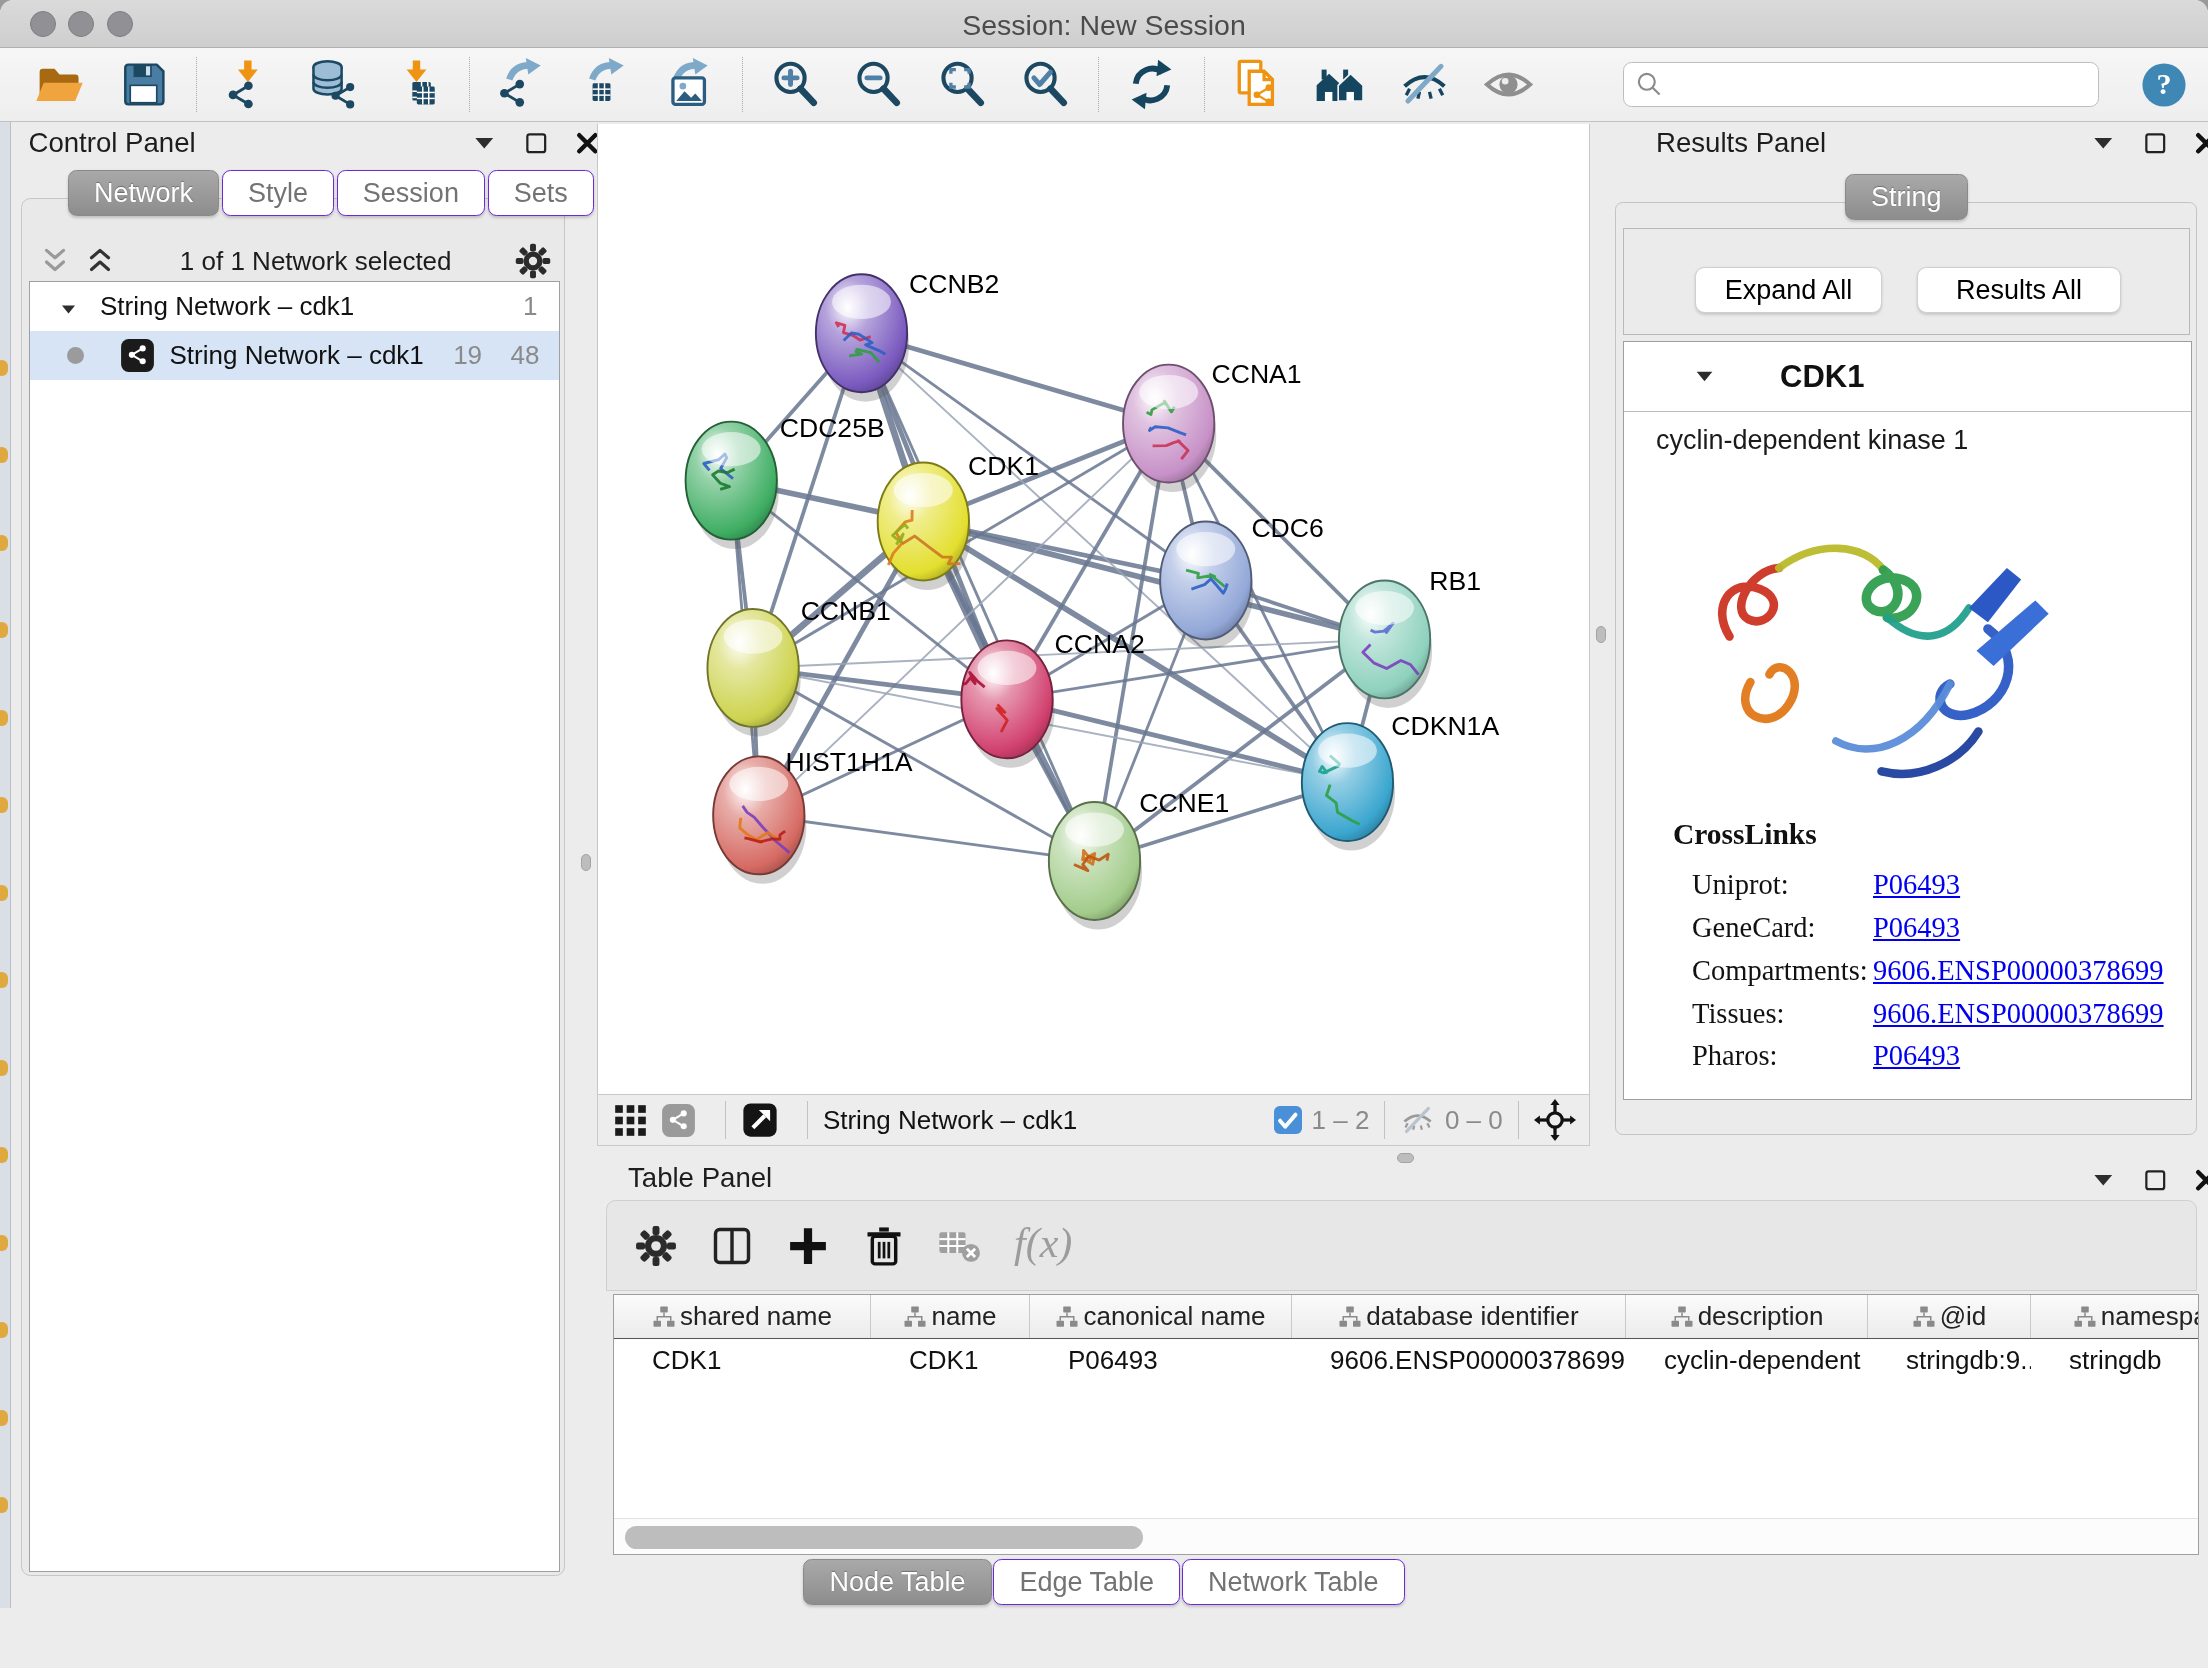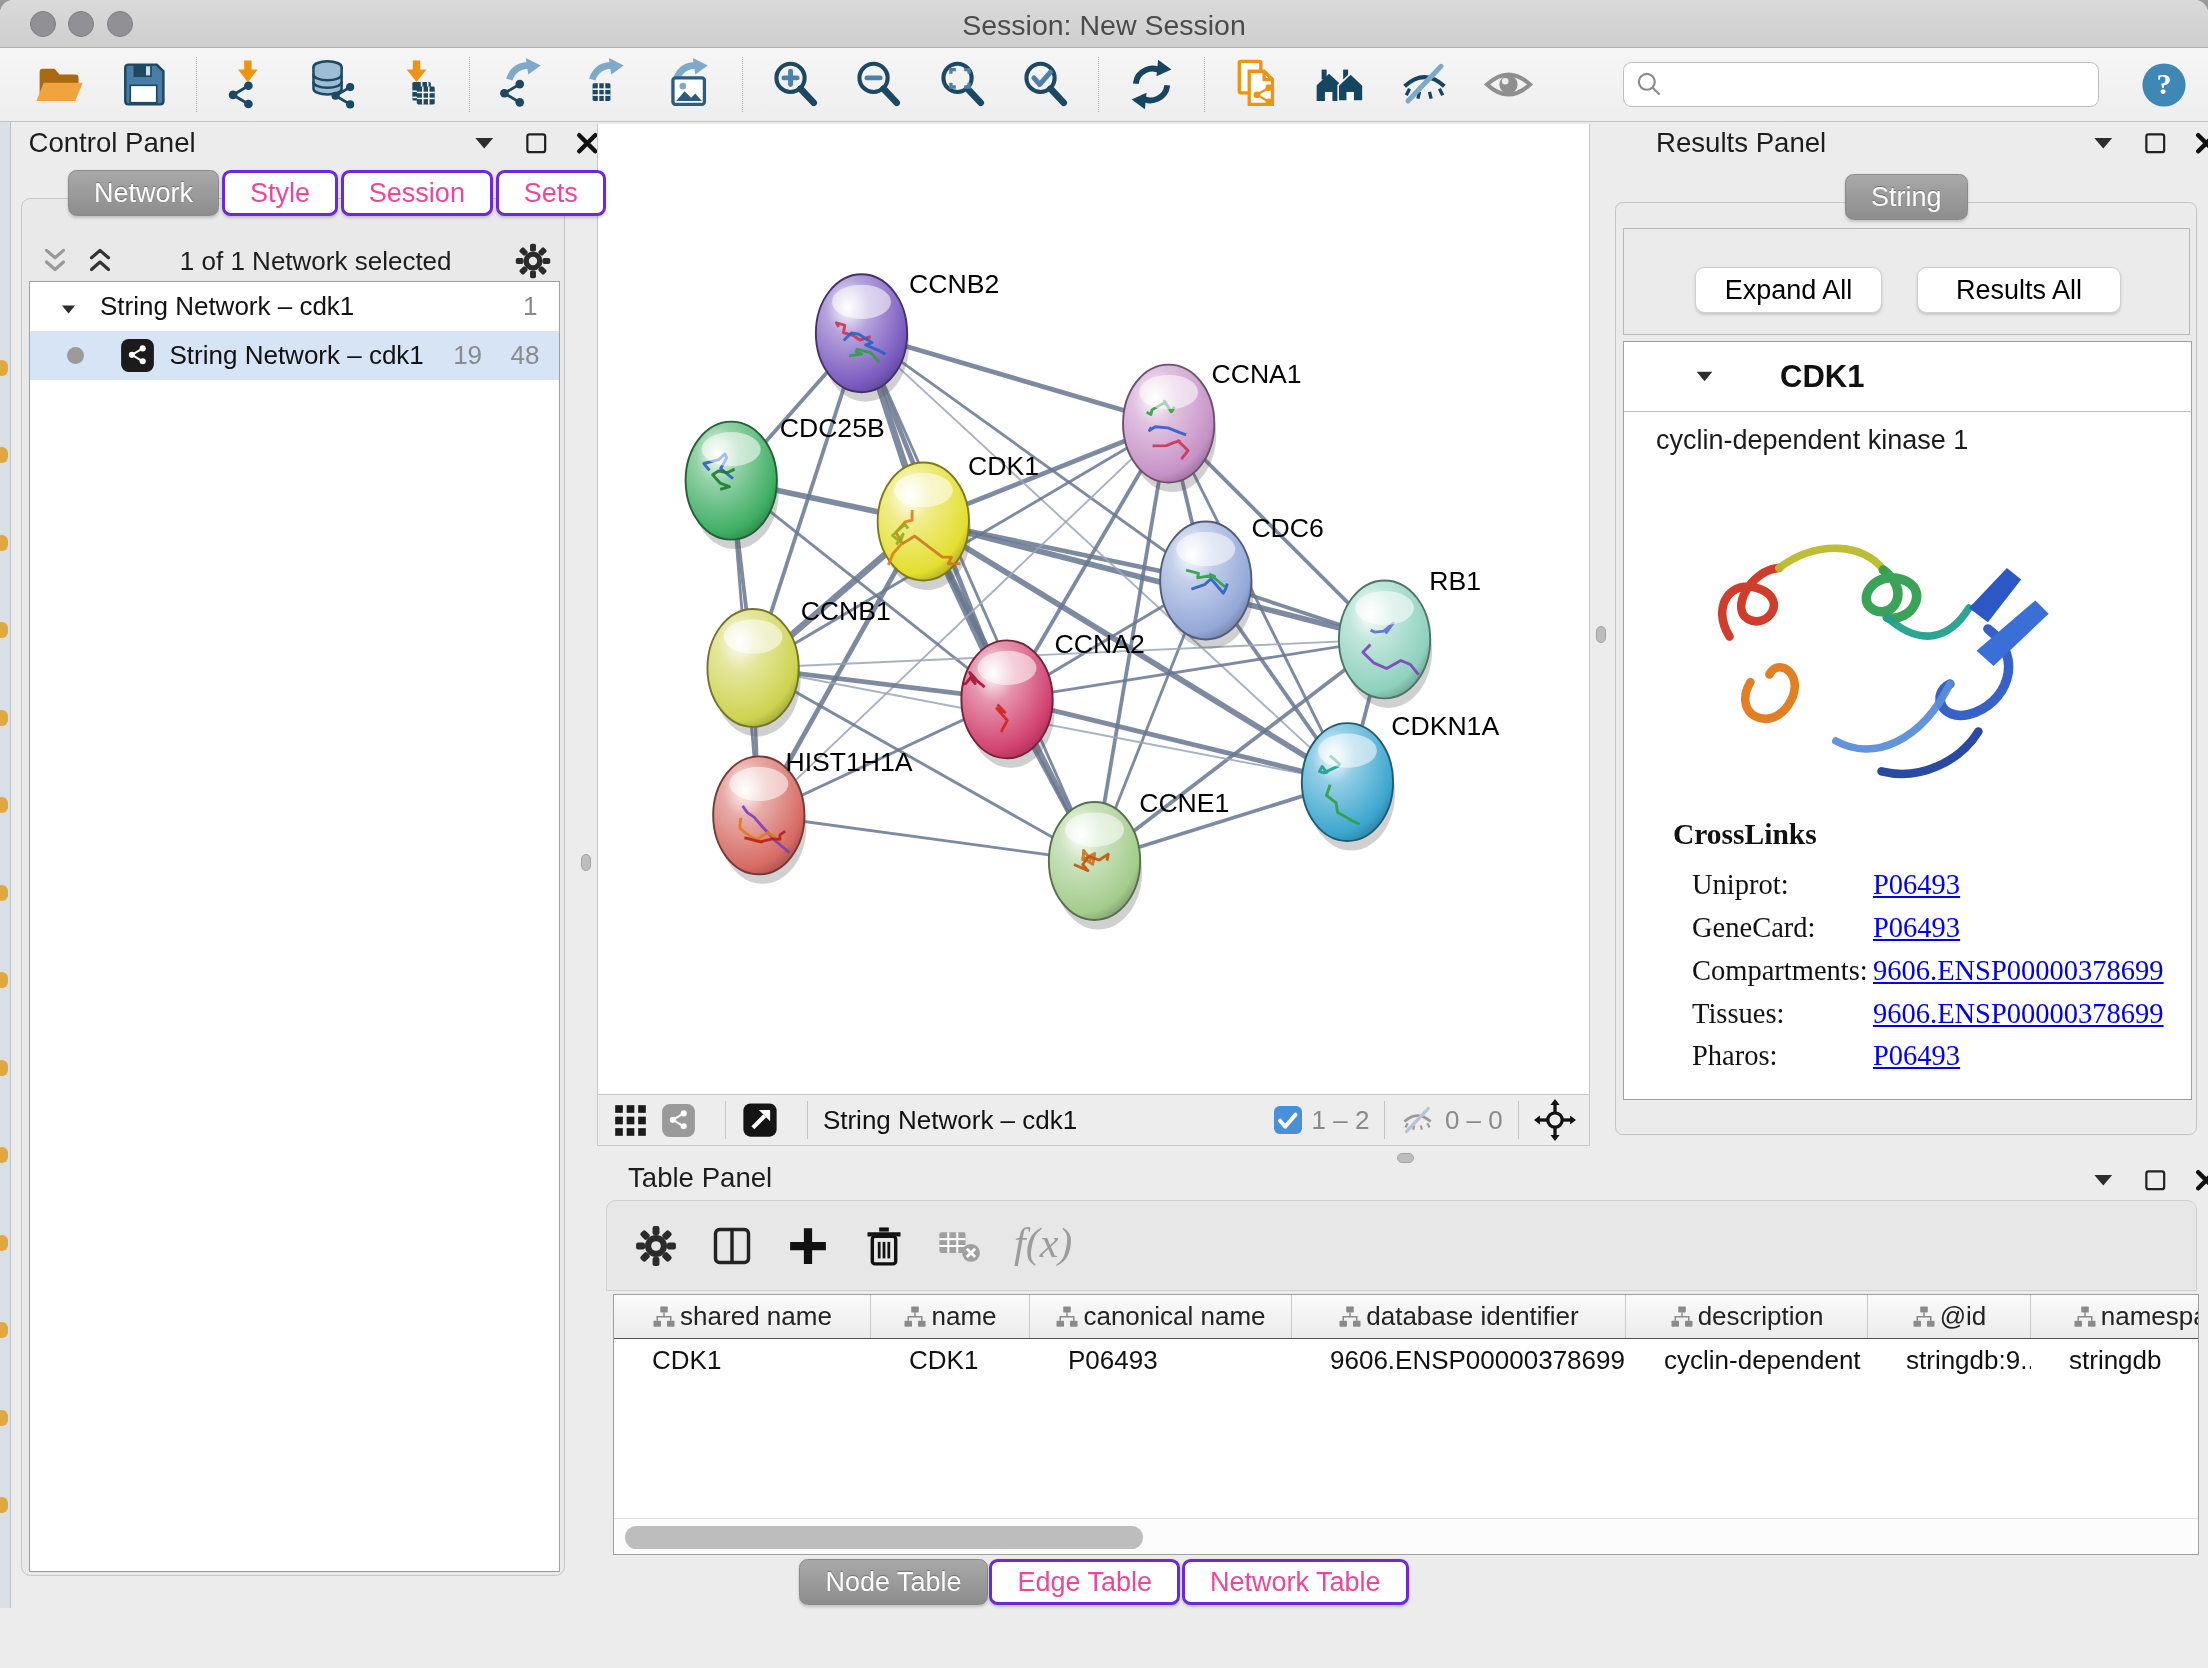--- a/index.html
+++ b/index.html
@@ -22,21 +22,21 @@
   .tb-spacer{flex:1;}
   .search-wrap{position:relative;width:476px;height:45px;margin-right:42px;}
   .search-wrap input{width:100%;height:100%;border:1.9px solid #bdbdbd;border-radius:8.6px;background:#fff;font-size:25px;padding:0 13.3px 0 53px;outline:none;color:#333;}
   .search-glass{position:absolute;left:9.5px;top:5.7px;width:34px;height:34px;}
   .help-btn{width:46px;height:46px;margin-right:21px;}
 
   
   .panel-title{font-size:27.6px;color:#1d1d1d;}
   .win-ctl{display:flex;align-items:center;gap:23px;}
   .win-ctl .ic{width:28.5px;height:28.5px;}
-  .tabbtn{height:46px;display:flex;align-items:center;justify-content:center;font-size:27px;padding:0 25px;border-radius:8.6px;background:#fff;border:3px solid #6d28d9;color:#ec4899;box-shadow:0 1.9px 2.9px rgba(0,0,0,.18);}
+  .tabbtn{height:46px;display:flex;align-items:center;justify-content:center;font-size:27px;padding:0 25px;border-radius:8.6px;background:#fff;border:1px solid #6d28d9;color:#737373;box-shadow:0 1.9px 2.9px rgba(0,0,0,.18);}
   .tabbtn.sel{background:linear-gradient(#a9a9a9,#8d8d8d);color:#fff;border:1px solid #8a8a8a;text-shadow:0 -1px 1px rgba(0,0,0,.3);}
 
   
   .left-strip{left:0;top:122px;width:11.4px;height:1486px;background:#d9dfe4;border-right:1px solid #b9bfc4;}
   .strip-dot{position:absolute;left:-3.8px;width:11.4px;height:16px;border-radius:7.6px;background:#e0a93f;}
   .cp-box{left:21px;top:198px;width:544px;height:1378px;background:#e9e9e9;border:1px solid #c6c6c6;border-radius:9.5px;}
   .cp-statusrow .ic{width:34px;height:34px;}
   .cp-tree{left:28.5px;top:281px;width:531px;height:1291px;background:#fff;border:1.9px solid #9f9f9f;}
   .tree-row{display:flex;align-items:center;height:49px;font-size:26px;color:#111;}
   .tree-row.sel{background:#d7e4f6;}

